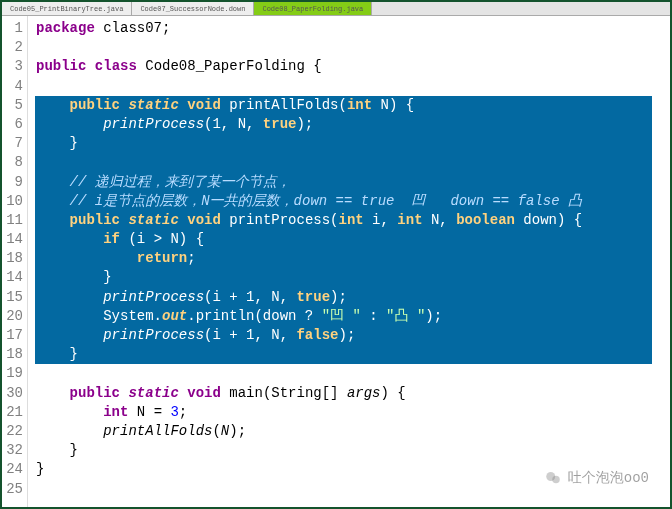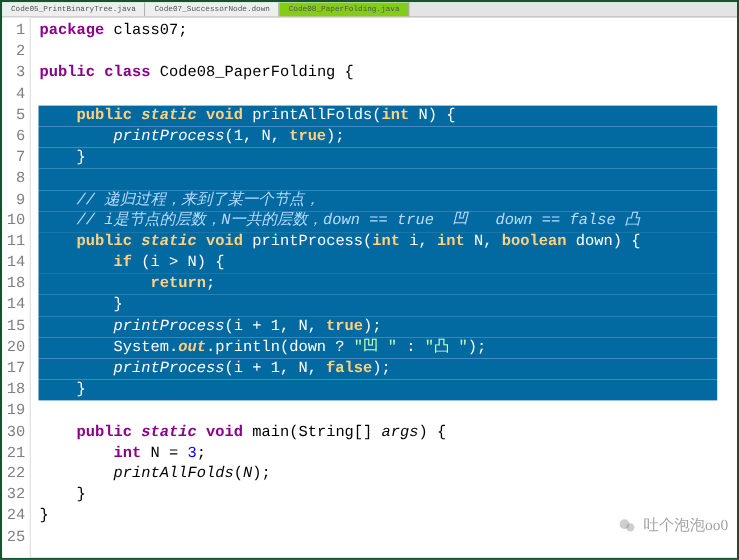--- a/index.html
+++ b/index.html
@@ -70,28 +70,28 @@
   .hl .fn-call { color: #fff; font-style: italic; }
   .hl .str { color: #c8ffb0; }
   .hl .cmt { color: #b8dcff; font-style: italic; }
   .num { color: #0000ff; }
   .str { color: #008000; }
   .cmt { color: #808080; font-style: italic; }
   .param { font-style: italic; }
 
   .watermark {
     position: absolute;
-    right: 8px;
+    right: 21px;
     bottom: 20px;
     color: rgba(0,0,0,0.38);
     font-size: 14px;
     display: flex;
     align-items: center;
     gap: 6px;
-    font-family: Liberation Serif, serif;
+    font-family: Liberation Mono, monospace;
     pointer-events: none;
   }
   .watermark svg { width: 18px; height: 18px; opacity: 0.5; }
 </style>
 </head>
 <body>
 
 <div class="editor-wrap">
 
   <div class="tab-bar">

